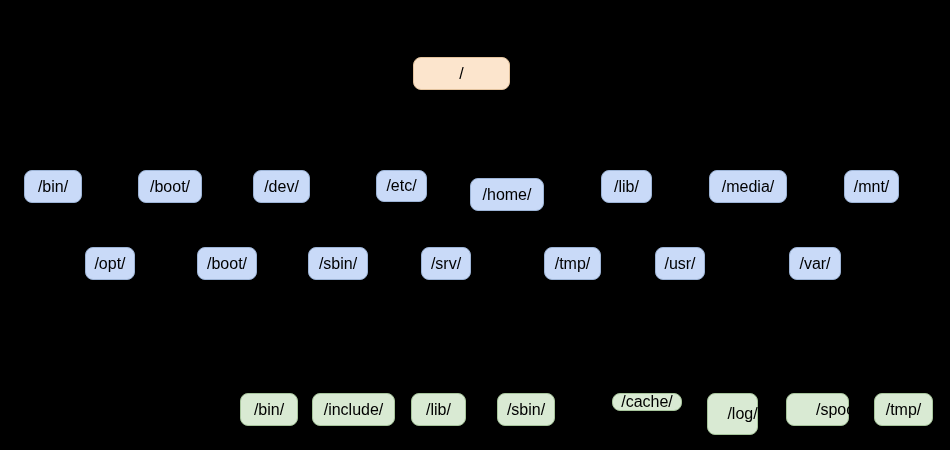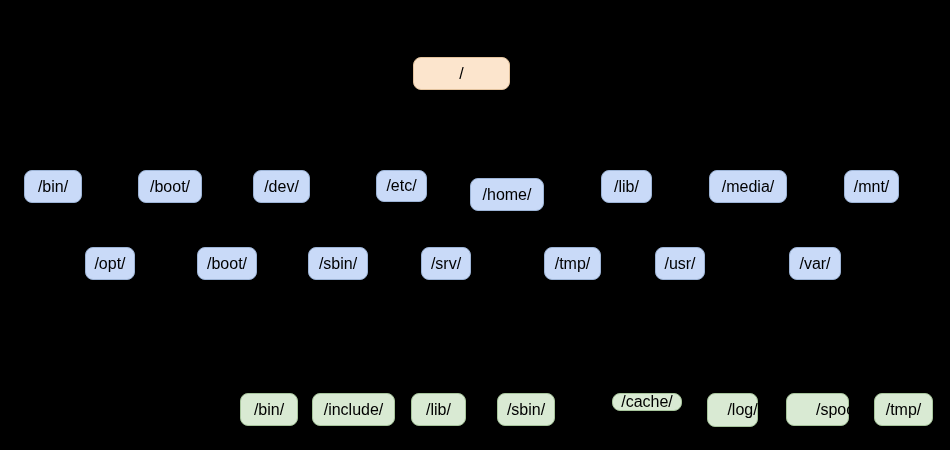--- a/index.html
+++ b/index.html
@@ -57,16 +57,16 @@
     <div class="node dir" style="left: 308px; top: 247px; width: 60px; height: 33px;">/sbin/</div>
     <div class="node dir" style="left: 421px; top: 247px; width: 50px; height: 33px;">/srv/</div>
     <div class="node dir" style="left: 544px; top: 247px; width: 57px; height: 33px;">/tmp/</div>
     <div class="node dir" style="left: 655px; top: 247px; width: 50px; height: 33px;">/usr/</div>
     <div class="node dir" style="left: 789px; top: 247px; width: 52px; height: 33px;">/var/</div>
     <div class="node subdir" style="left: 240px; top: 393px; width: 58px; height: 33px;">/bin/</div>
     <div class="node subdir" style="left: 312px; top: 393px; width: 83px; height: 33px;">/include/</div>
     <div class="node subdir" style="left: 411px; top: 393px; width: 55px; height: 33px;">/lib/</div>
     <div class="node subdir" style="left: 497px; top: 393px; width: 58px; height: 33px;">/sbin/</div>
     <div class="node subdir" style="left: 612px; top: 393px; width: 70px; height: 18px;">/cache/</div>
-    <div class="node subdir" style="left: 707px; top: 393px; width: 51px; height: 34px; padding-left: 20px;">/log/</div>
+    <div class="node subdir" style="left: 707px; top: 393px; width: 51px; height: 42px; padding-left: 20px;">/log/</div>
     <div class="node subdir" style="left: 786px; top: 393px; width: 63px; height: 33px; padding-left: 44px;">/spool/</div>
     <div class="node subdir" style="left: 874px; top: 393px; width: 59px; height: 33px;">/tmp/</div>
   </div>
 
 </body></html>

